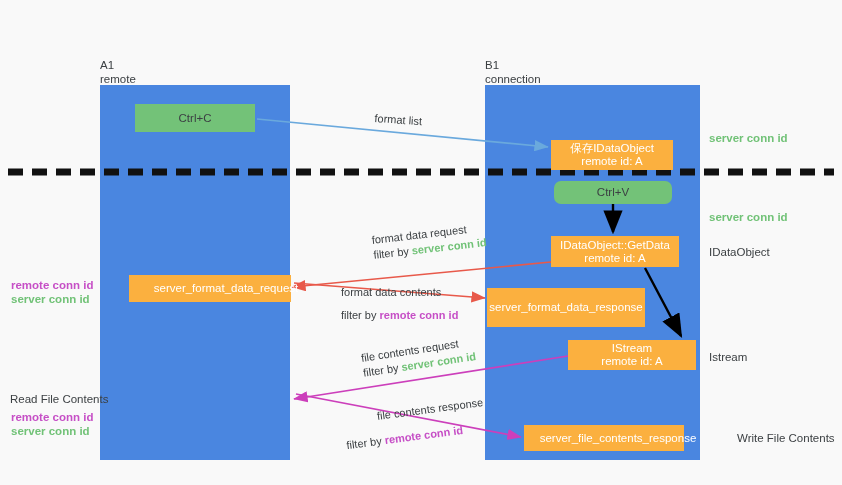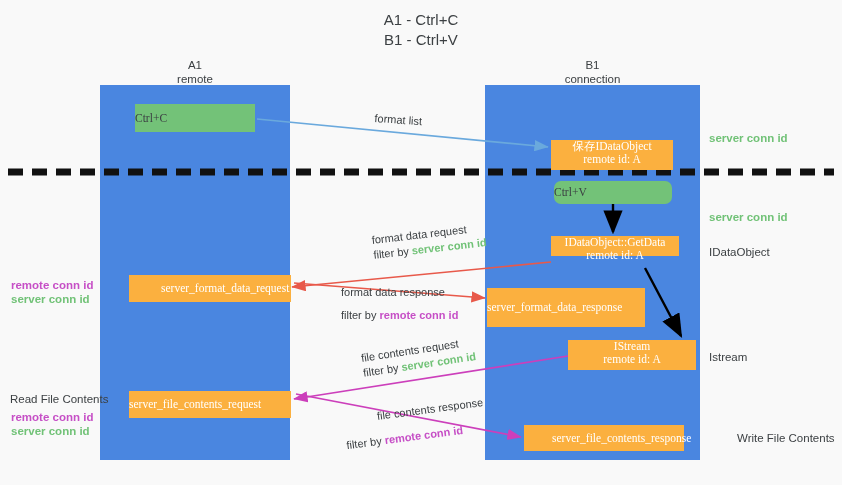--- a/index.html
+++ b/index.html
@@ -14,31 +14,31 @@
   .abs{position:absolute;}
 
   
   #title{
     left:0;top:10px;width:842px;text-align:center;
     font-size:15px;color:#3c4043;line-height:20px;
   }
 
   
   .col-caption{
-    text-align:center;font-size:11.5px;color:#3c4043;line-height:14px;
+    font-size:11.5px;color:#3c4043;line-height:14px;
   }
 
   
   .lane{background:#4a86e0;}
 
   
   .node{
     box-sizing:border-box;
-    display:flex;align-items:center;justify-content:flex-start;
-    text-align:center;color:#ffffff;font-size:11.5px;line-height:13px;font-family:Liberation Serif, serif;
+    display:flex;align-items:center;justify-content:center;
+    text-align:center;color:#ffffff;font-size:11.5px;line-height:13px;
   }
   .node.green{background:#73c278;}
   .node.green span{color:#3c4043;}
   .node.orange{background:#fbb03f;}
 
   
   .side-label{font-size:11.5px;color:#3c4043;line-height:14px;}
   .green-txt{color:#71c277;font-weight:bold;}
   .purple-txt{color:#c64fc6;font-weight:bold;}
 
@@ -51,24 +51,20 @@
   .rot{transform-origin:left top;}
 
   
   #wires{position:absolute;left:0;top:0;width:842px;height:485px;pointer-events:none;}
 </style>
 </head>
 <body>
 
 <div id="stage">
 
-  <div class="abs" id="title">
-    <div>A1 - Ctrl+C</div>
-    <div>B1 - Ctrl+V</div>
-  </div>
 
   <div class="abs col-caption" style="left:100px;top:58px;width:190px;">
     <div>A1</div>
     <div>remote</div>
   </div>
   <div class="abs col-caption" style="left:485px;top:58px;width:215px;">
     <div>B1</div>
     <div>connection</div>
   </div>
 
@@ -109,34 +105,31 @@
   </svg>
 
   <div class="abs node green" style="left:135px;top:104px;width:120px;height:28px;">
     <span>Ctrl+C</span>
   </div>
 
   <div class="abs node orange" style="left:129px;top:275px;width:162px;height:27px;padding-left:32px;">
     <span>server_format_data_request</span>
   </div>
 
-  <div class="abs node orange" style="left:129px;top:391px;width:162px;height:27px;">
-    <span>server_file_contents_request</span>
-  </div>
 
   <div class="abs node orange" style="left:551px;top:128px;width:122px;height:30px;flex-direction:column;margin-top:12px;">
     <span>保存IDataObject</span>
     <span>remote id: A</span>
   </div>
 
   <div class="abs node green" style="left:554px;top:181px;width:118px;height:23px;border-radius:7px;">
     <span>Ctrl+V</span>
   </div>
 
-  <div class="abs node orange" style="left:551px;top:236px;width:128px;height:20px;flex-direction:column;">
+  <div class="abs node orange" style="left:551px;top:236px;width:128px;height:31px;flex-direction:column;">
     <span>IDataObject::GetData</span>
     <span>remote id: A</span>
   </div>
 
   <div class="abs node orange" style="left:487px;top:288px;width:158px;height:39px;">
     <span>server_format_data_response</span>
   </div>
 
   <div class="abs node orange" style="left:568px;top:340px;width:128px;height:30px;flex-direction:column;">
     <span>IStream</span>
@@ -172,21 +165,21 @@
   <div class="abs edge-label rot" style="left:375px;top:111px;transform:rotate(4deg);">format list</div>
 
   <div class="abs rot" style="left:371px;top:233px;transform:rotate(-6.5deg);">
     <div class="edge-label">format data request</div>
     <div class="edge-label">
       <span>filter by </span><span class="hl-green">server conn id</span>
     </div>
   </div>
 
   <div class="abs" style="left:341px;top:285px;">
-    <div class="edge-label">format data response</div>
+    <div class="edge-label">format data contents</div>
     <div class="edge-label" style="margin-top:8px;">
       <span>filter by </span><span class="hl-purple">remote conn id</span>
     </div>
   </div>
 
   <div class="abs rot" style="left:360px;top:351px;transform:rotate(-8.5deg);">
     <div class="edge-label">file contents request</div>
     <div class="edge-label">
       <span>filter by </span><span class="hl-green">server conn id</span>
     </div>

